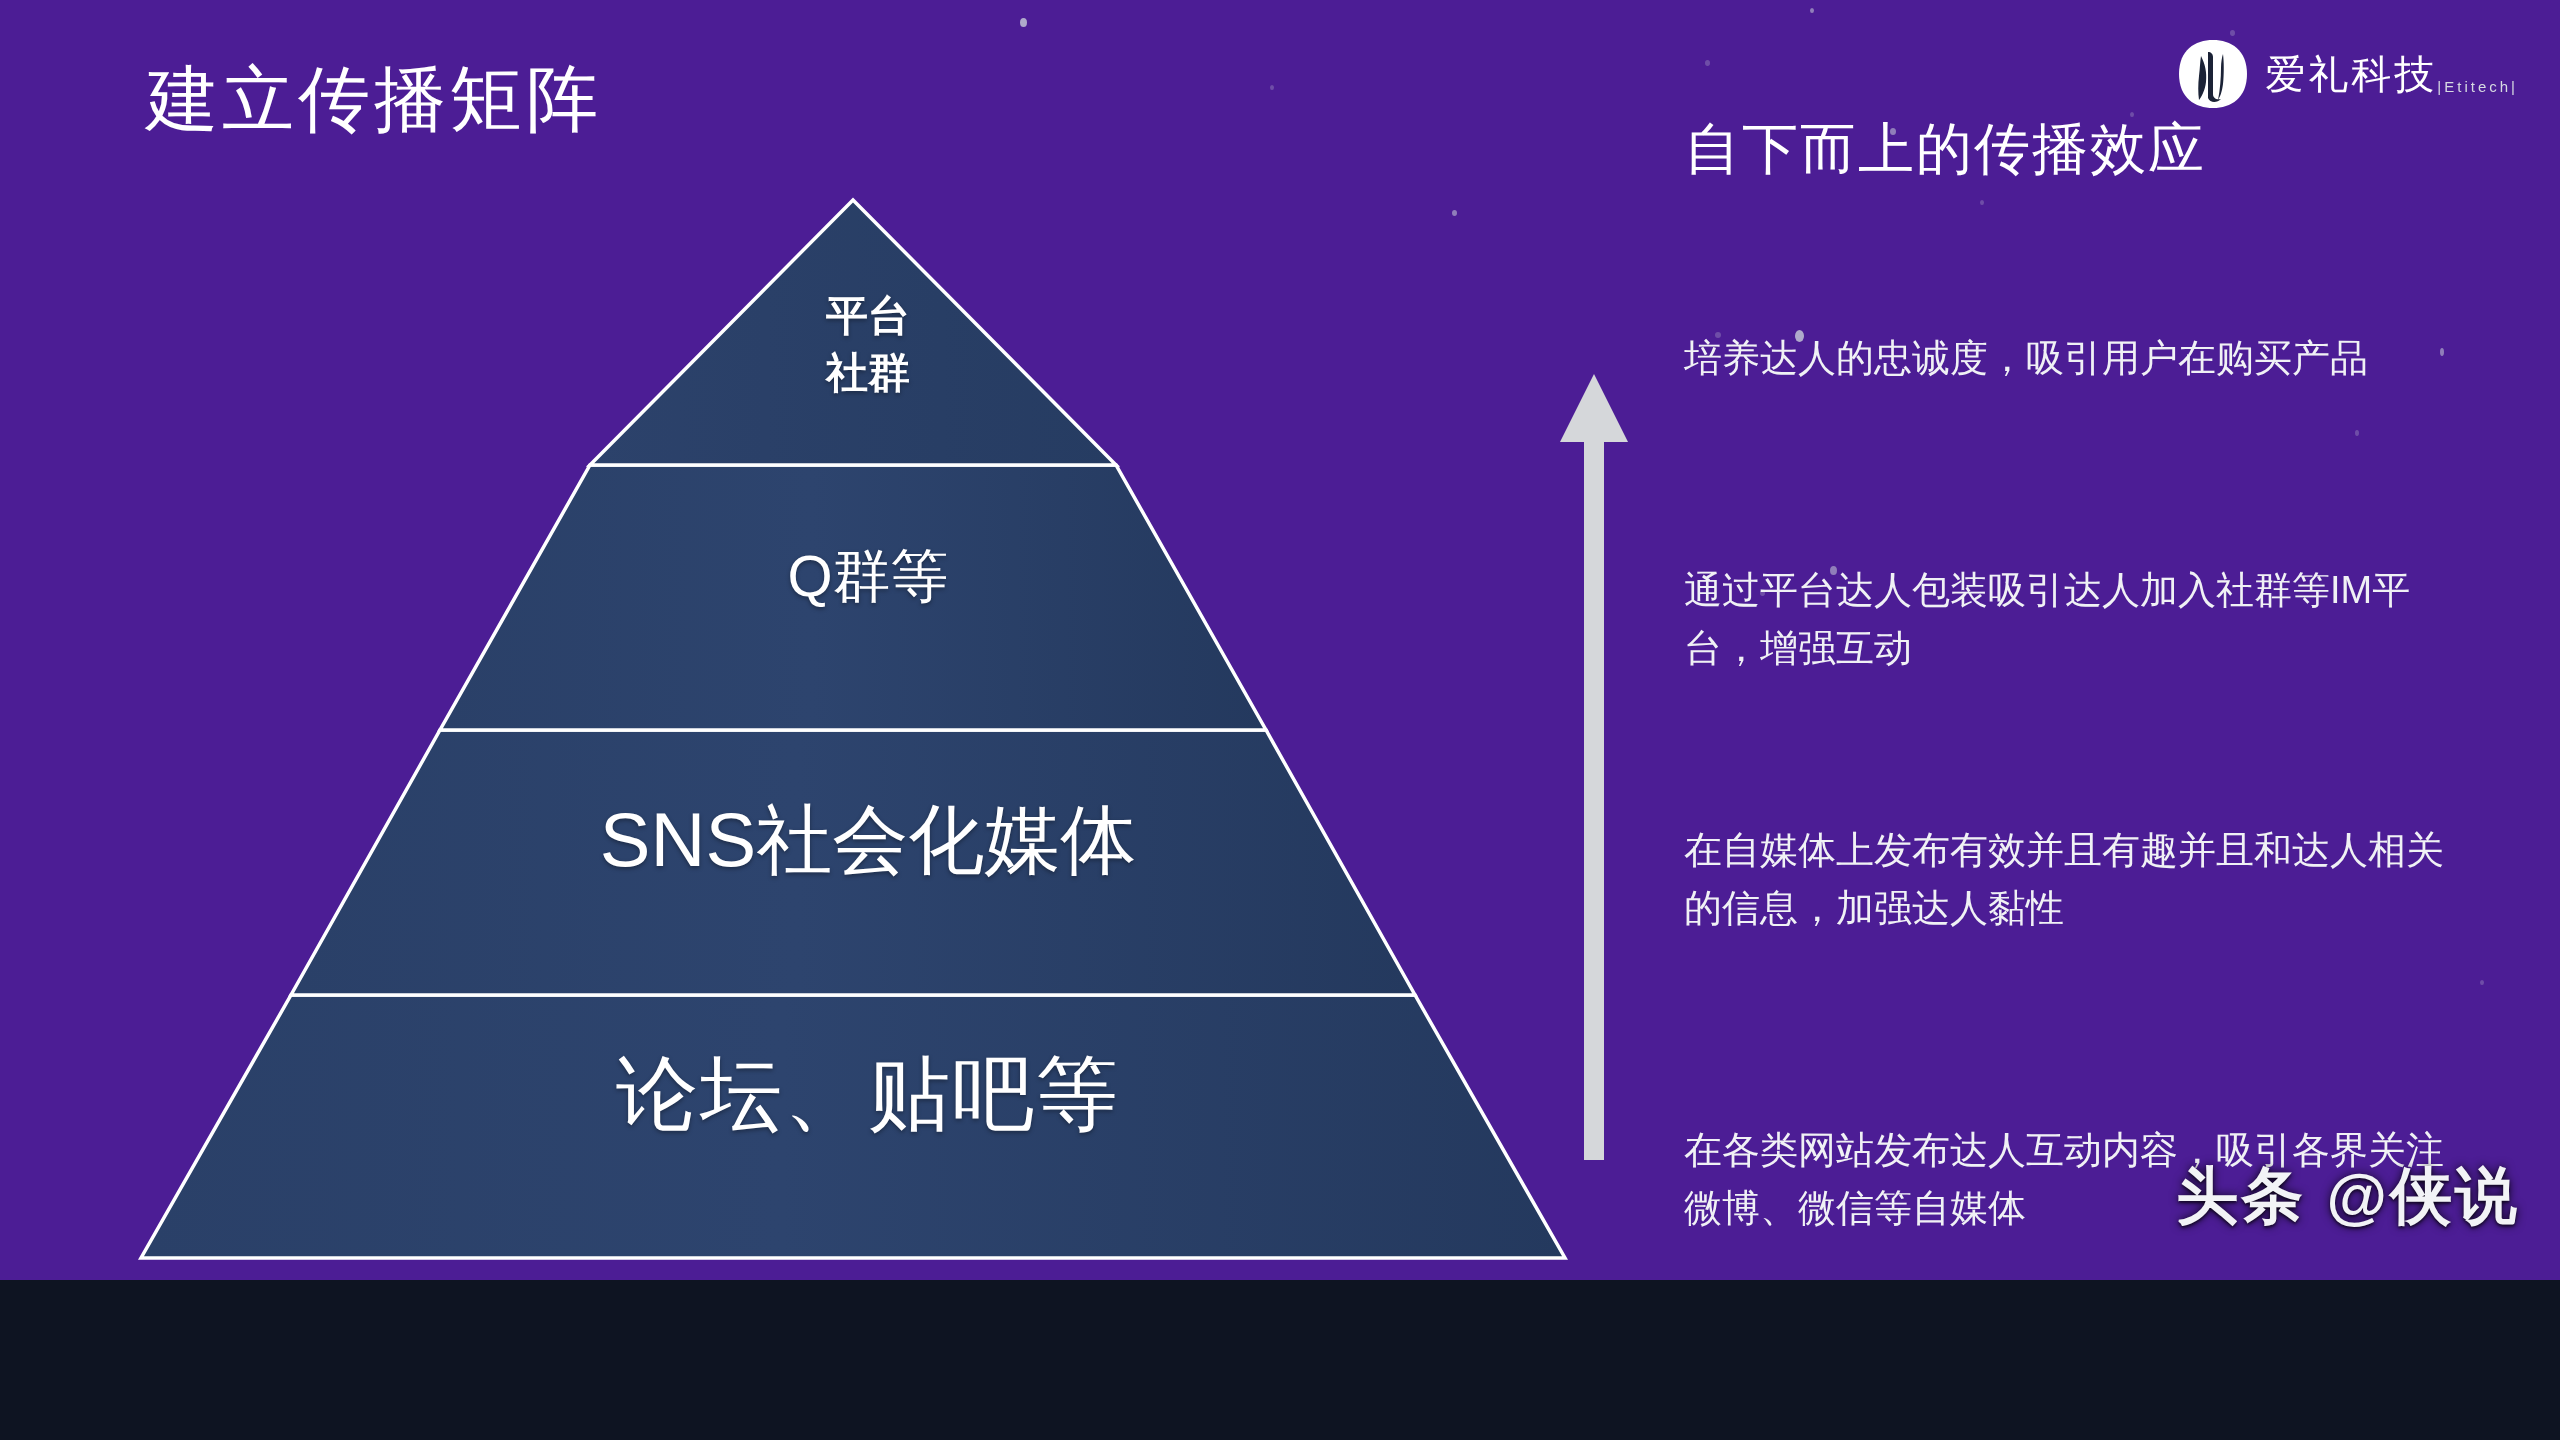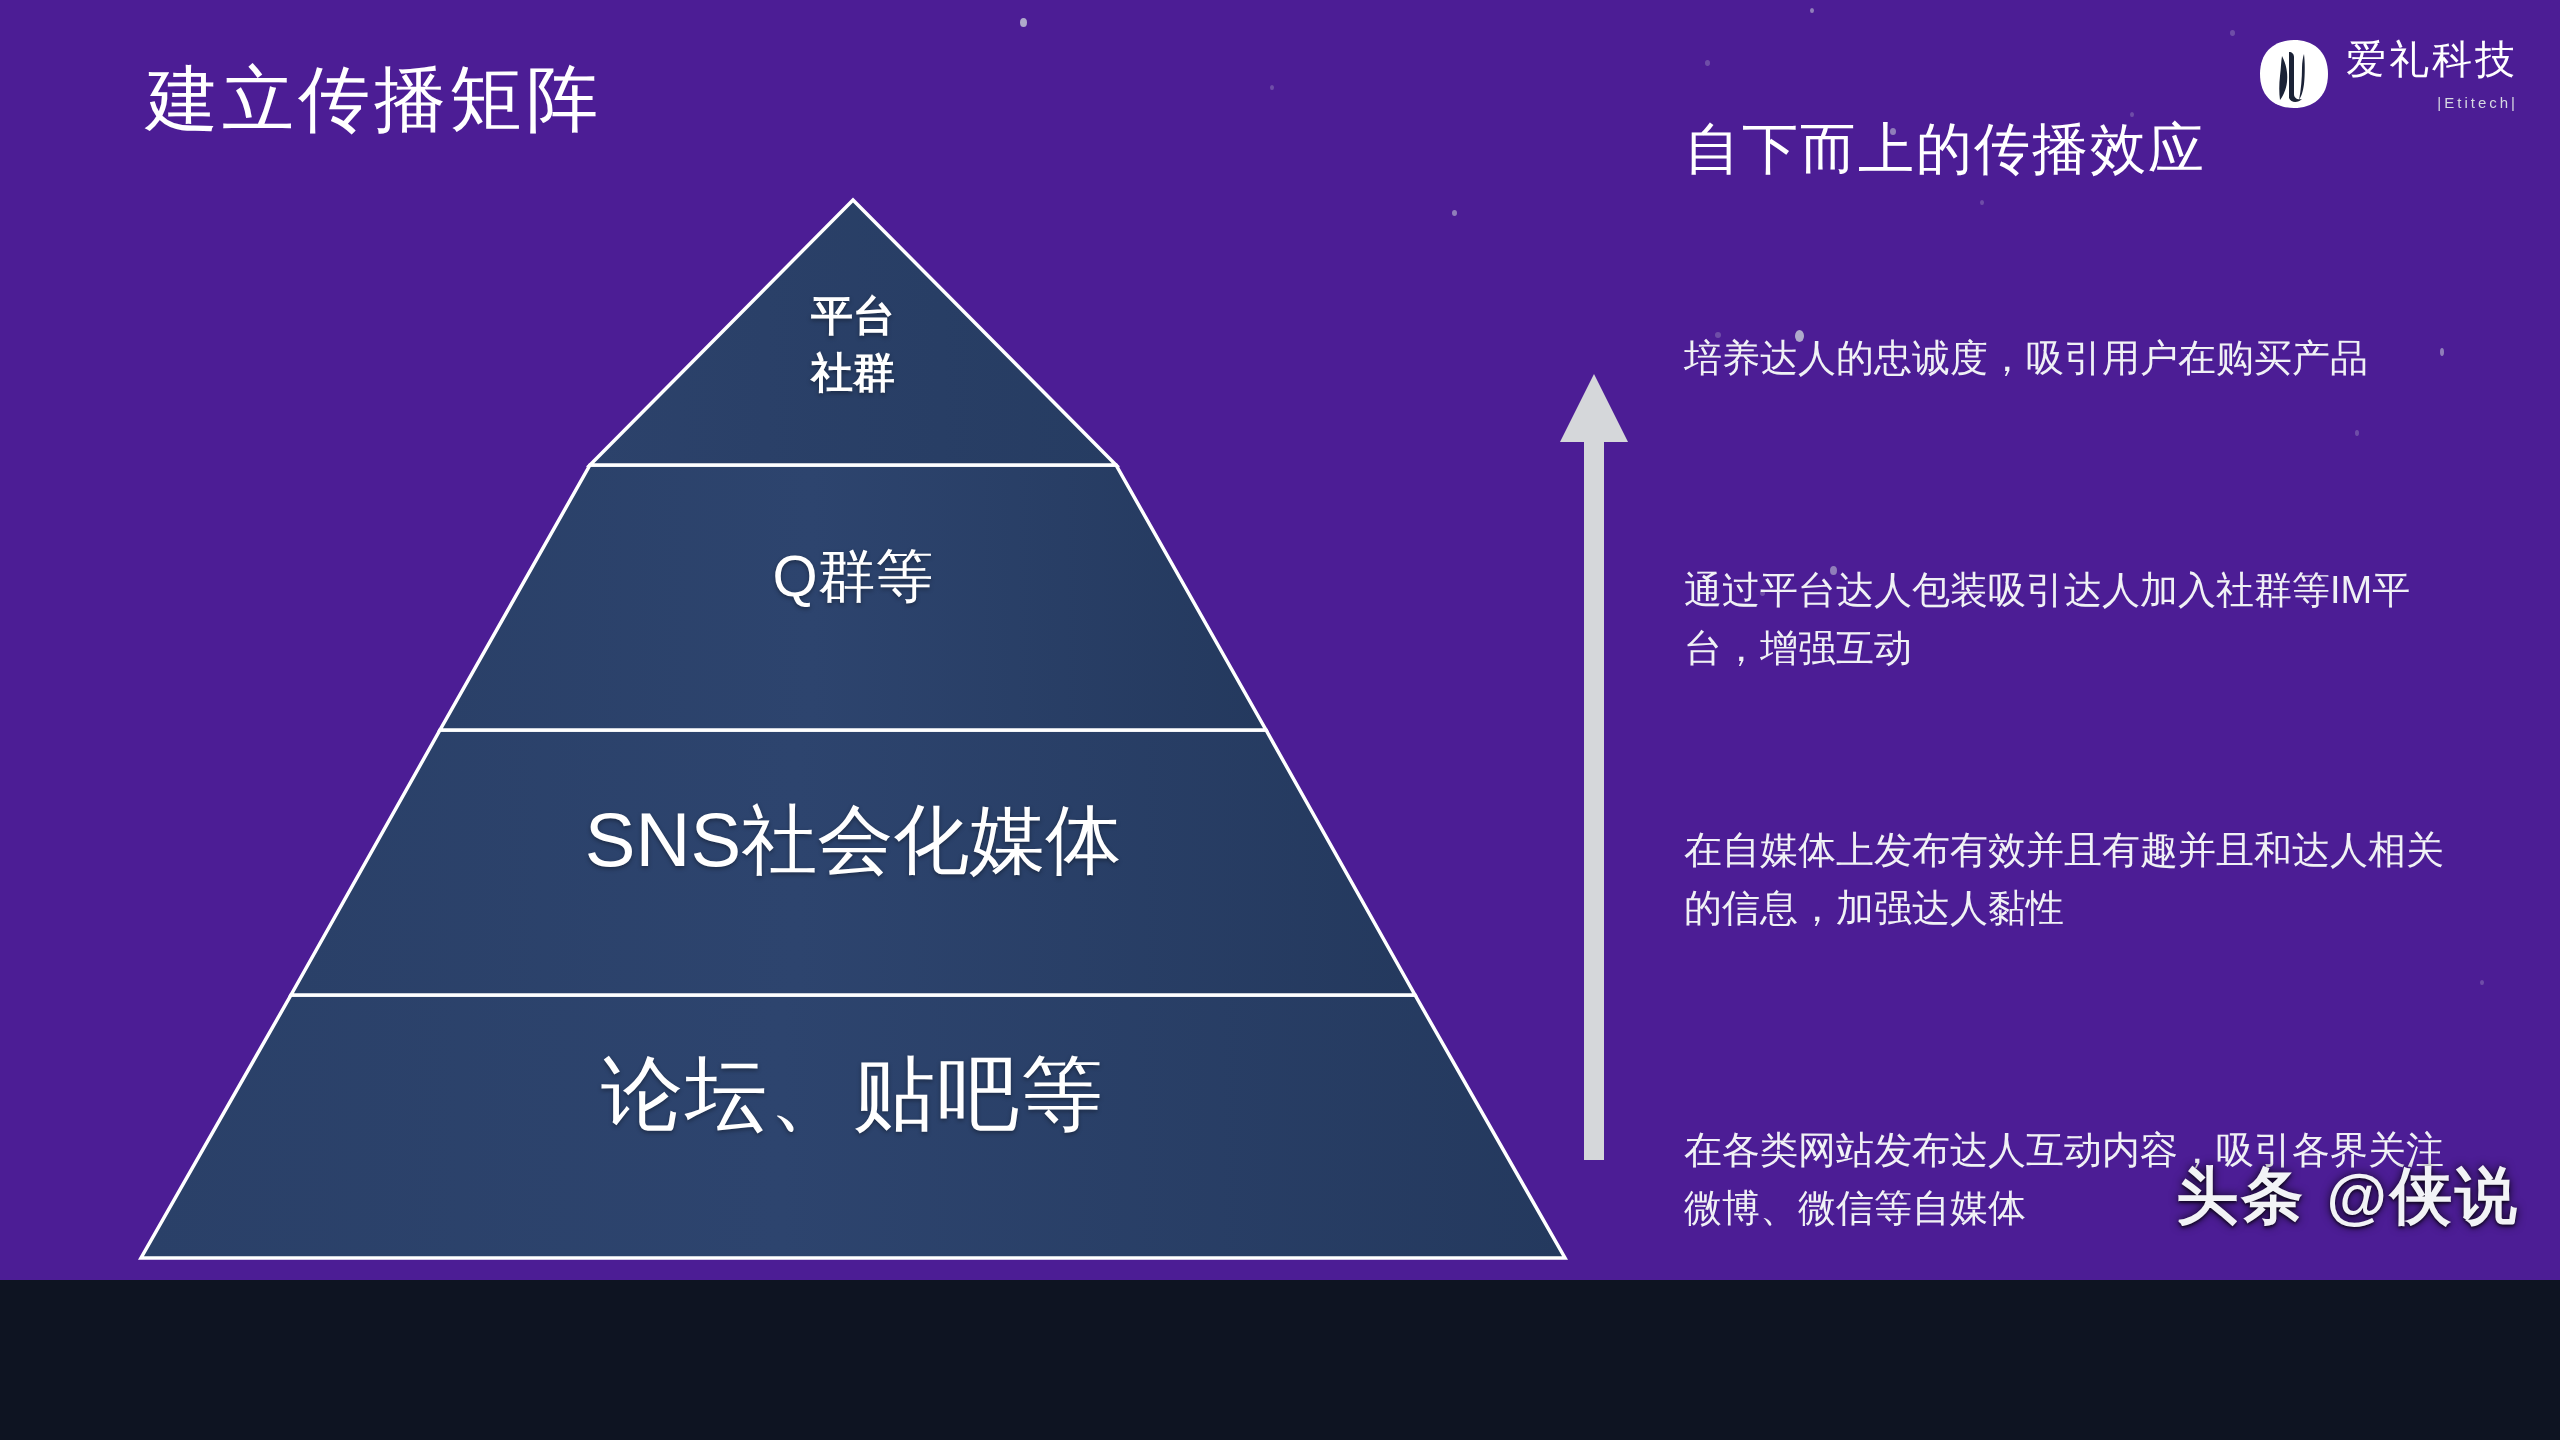--- a/index.html
+++ b/index.html
@@ -48,24 +48,23 @@
     align-items: center;
     gap: 16px;
   }
   #logo-mark {
     width: 72px;
     height: 72px;
     position: relative;
   }
   #logo-text-wrap {
     display: flex;
-    flex-direction: column;
+    flex-direction: row;
     align-items: flex-end;
     line-height: 1;
-    gap: 9px;
   }
   #logo-cn {
     font-size: 40px;
     color: #ffffff;
     letter-spacing: 3px;
     font-weight: 500;
   }
   #logo-en {
     font-size: 15px;
     color: #d7dae2;
@@ -82,20 +81,21 @@
     height: 1440px;
   }
   .tier-label {
     position: absolute;
     color: #ffffff;
     text-align: center;
     width: 100%;
     left: 0;
     pointer-events: none;
     text-shadow: 0 2px 4px rgba(0,0,0,.35);
+    padding-left: 15px;
   }
   #tier-label-0 {
     top: 288px;
     font-size: 42px;
     font-weight: 700;
     line-height: 1.35;
   }
   #tier-label-1 {
     top: 538px;
     font-size: 58px;

